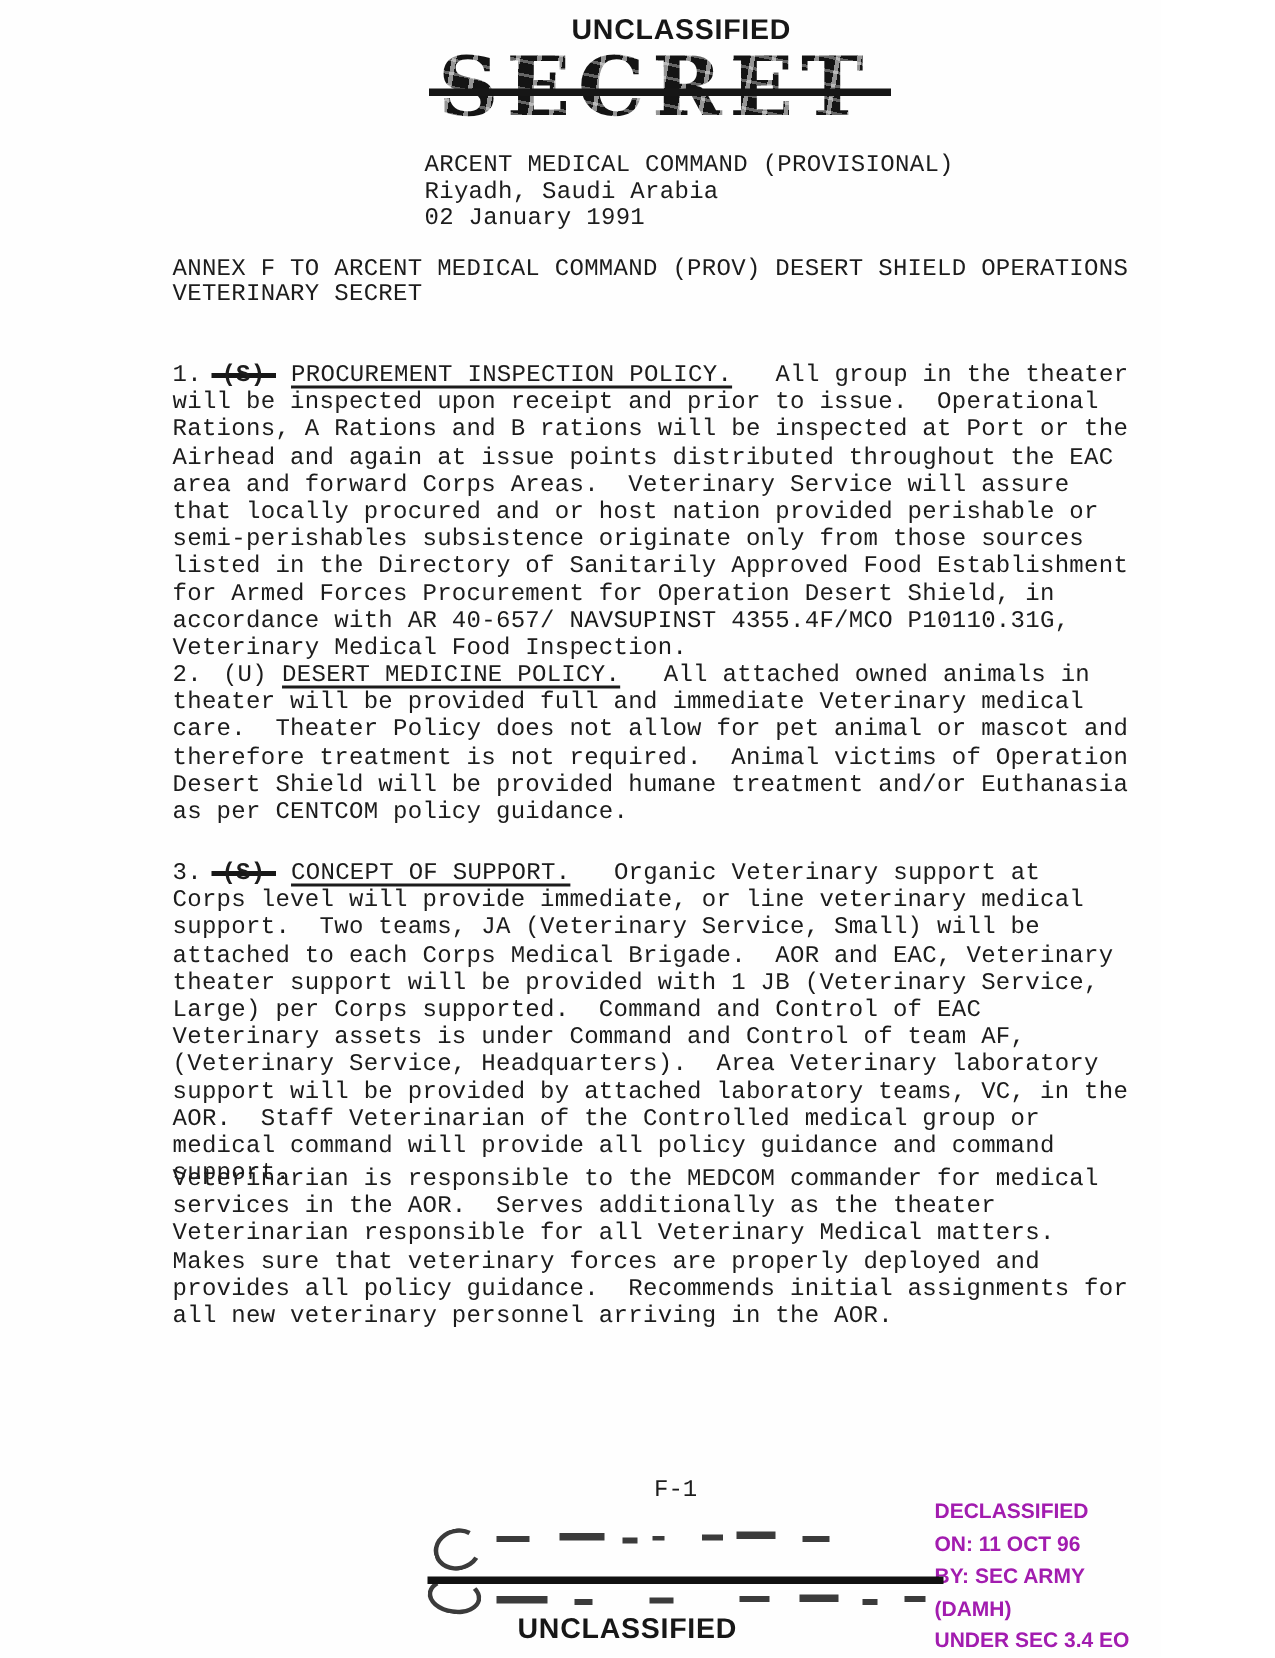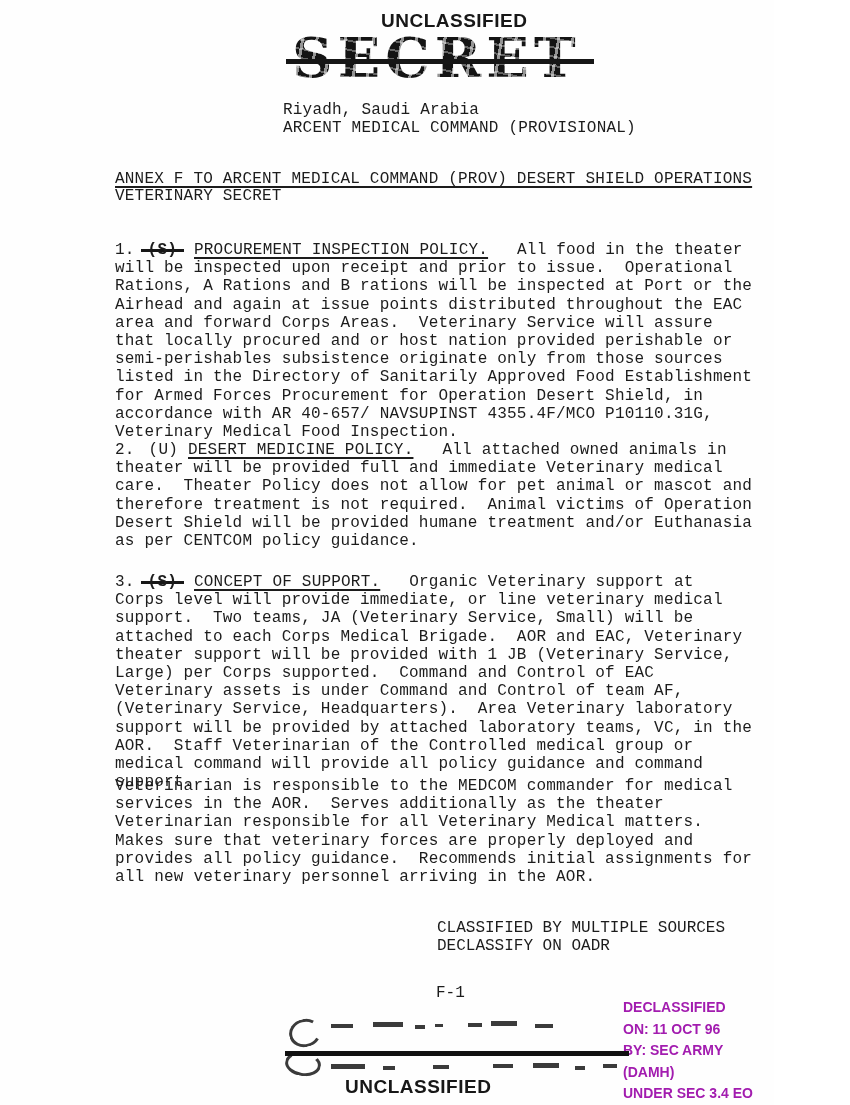--- a/index.html
+++ b/index.html
@@ -25,21 +25,21 @@
     position:absolute; inset:0; pointer-events:none;
     background:
       repeating-linear-gradient(100deg, transparent 0 11px, rgba(254,254,254,.55) 11px 14px),
       repeating-linear-gradient(12deg, transparent 0 7px, rgba(254,254,254,.35) 7px 9px);
   }
   .stamp-strike { position:absolute; left:-6px; top:31px; width:308px; height:5px; background:#161616; }
 
   .letterhead { position:absolute; top:102px; left:283px; font-size:16px; line-height:17.5px; letter-spacing:.2px; }
 
   .doc-title { position:absolute; top:171px; left:115px; font-size:16px; line-height:17.4px; letter-spacing:.2px; }
-  .u { text-decoration:underline; text-underline-offset:3px; text-decoration-thickness:1.5px; }
+  .u { text-underline-offset:3px; text-decoration-thickness:1.5px; }
 
   .para { position:absolute; left:115px; width:665px; font-size:16px; line-height:18.2px; letter-spacing:.2px; }
   #para-1 { top:241px; } #para-2 { top:441px; } #para-3 { top:573px; } #para-a { top:777px; }
   #para-a .first-line { padding-left:48px; }
   .first-line { white-space:nowrap; }
   .para .body { white-space:pre; }
   .num { margin-right:10px; }
   #para-2 .num { margin-right:14px; }
   .marker { margin-right:10px; }
   .struck {
@@ -100,32 +100,33 @@
   <div class="top-unclass">UNCLASSIFIED</div>
 
   <div class="secret-stamp">
     <span class="secret-text">SECRET</span>
     <div class="stamp-fade"></div>
     <div class="stamp-strike"></div>
   </div>
   <div class="speck"></div>
 
   <div class="letterhead">
+    <div>ARCENT MEDICAL COMMAND (PROVISIONAL)</div>
     <div>Riyadh, Saudi Arabia</div>
-    <div>ARCENT MEDICAL COMMAND (PROVISIONAL)</div>
+    <div>02 January 1991</div>
   </div>
 
   <div class="doc-title">
     <div class="u">ANNEX F TO ARCENT MEDICAL COMMAND (PROV) DESERT SHIELD OPERATIONS</div>
     <div>VETERINARY SECRET</div>
   </div>
 
   <div class="para" id="para-1">
     <div class="first-line">
-      <span class="num">1.</span><span class="marker struck">(S)</span><span class="heading">PROCUREMENT INSPECTION POLICY.</span><span>All food in the theater</span>
+      <span class="num">1.</span><span class="marker struck">(S)</span><span class="heading">PROCUREMENT INSPECTION POLICY.</span><span>All group in the theater</span>
     </div>
     <div class="body">will be inspected upon receipt and prior to issue.  Operational
 Rations, A Rations and B rations will be inspected at Port or the
 Airhead and again at issue points distributed throughout the EAC
 area and forward Corps Areas.  Veterinary Service will assure
 that locally procured and or host nation provided perishable or
 semi-perishables subsistence originate only from those sources
 listed in the Directory of Sanitarily Approved Food Establishment
 for Armed Forces Procurement for Operation Desert Shield, in
 accordance with AR 40-657/ NAVSUPINST 4355.4F/MCO P10110.31G,
@@ -162,22 +163,20 @@
 
   <div class="para" id="para-a">
     <div class="body">Veterinarian is responsible to the MEDCOM commander for medical
 services in the AOR.  Serves additionally as the theater
 Veterinarian responsible for all Veterinary Medical matters.
 Makes sure that veterinary forces are properly deployed and
 provides all policy guidance.  Recommends initial assignments for
 all new veterinary personnel arriving in the AOR.</div>
   </div>
 
-  <div class="classified-block">CLASSIFIED BY MULTIPLE SOURCES
-DECLASSIFY ON OADR</div>
 
   <div class="page-num">F-1</div>
 
   <div class="declass-block">DECLASSIFIED
 ON: 11 OCT 96
 BY: SEC ARMY (DAMH)
 UNDER SEC 3.4 EO
 12958</div>
 
   <div class="bottom-stamp">

